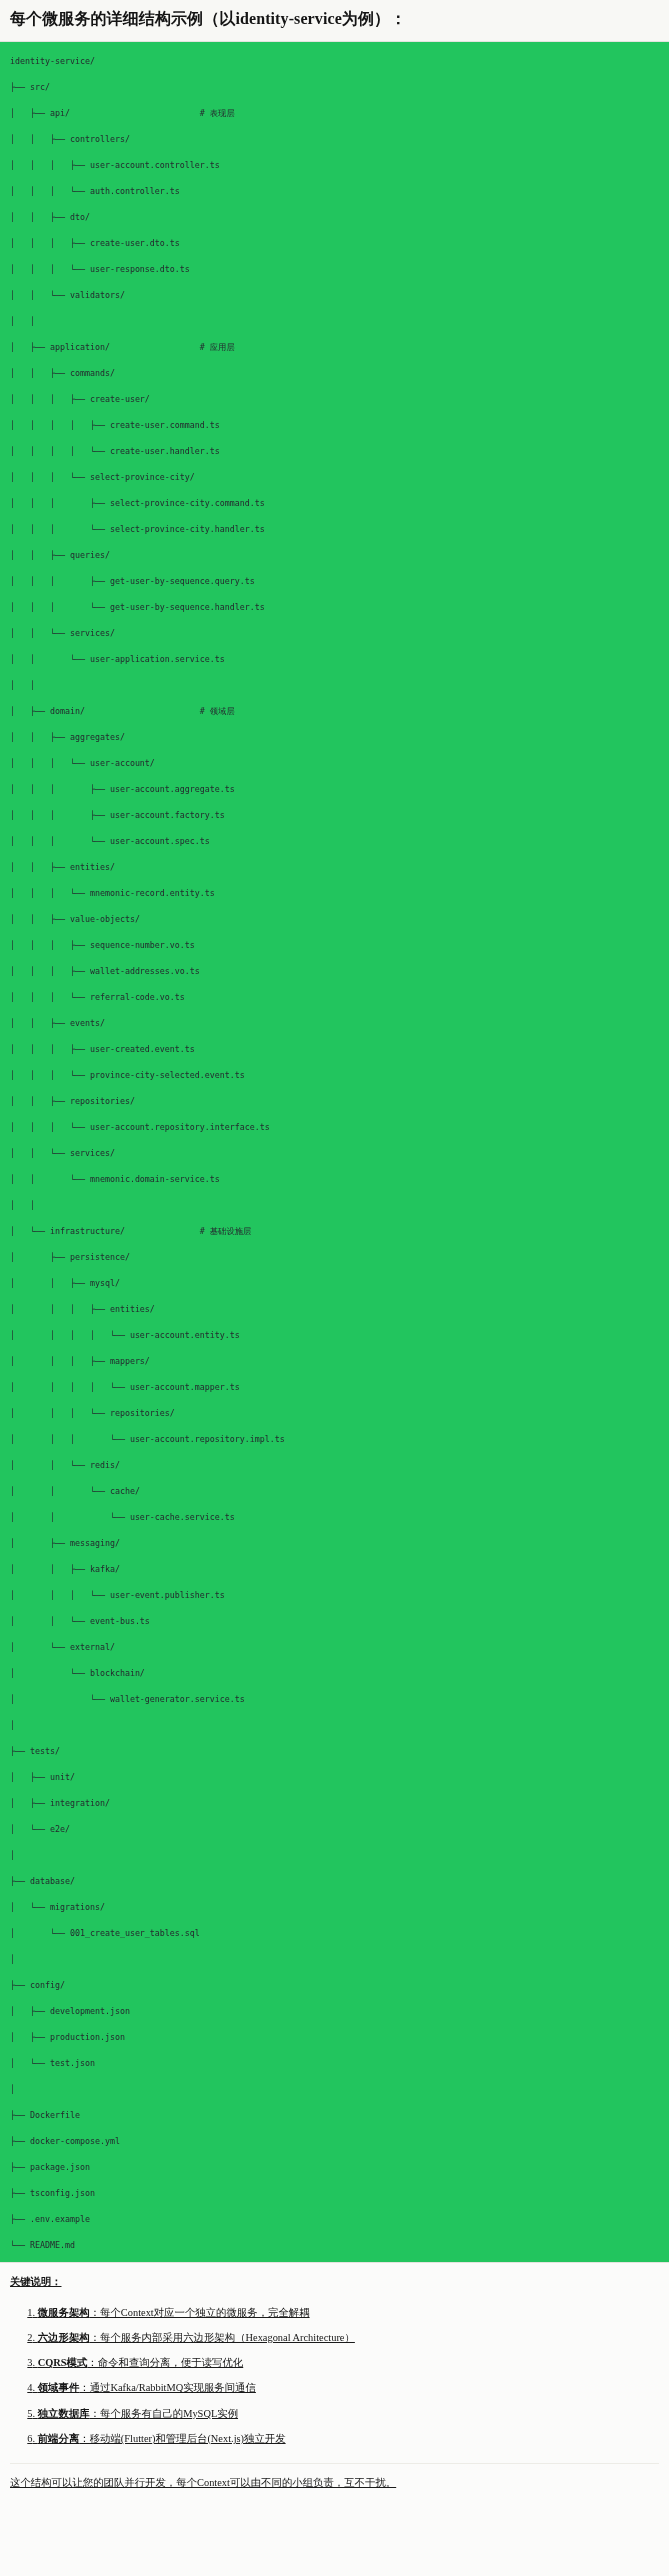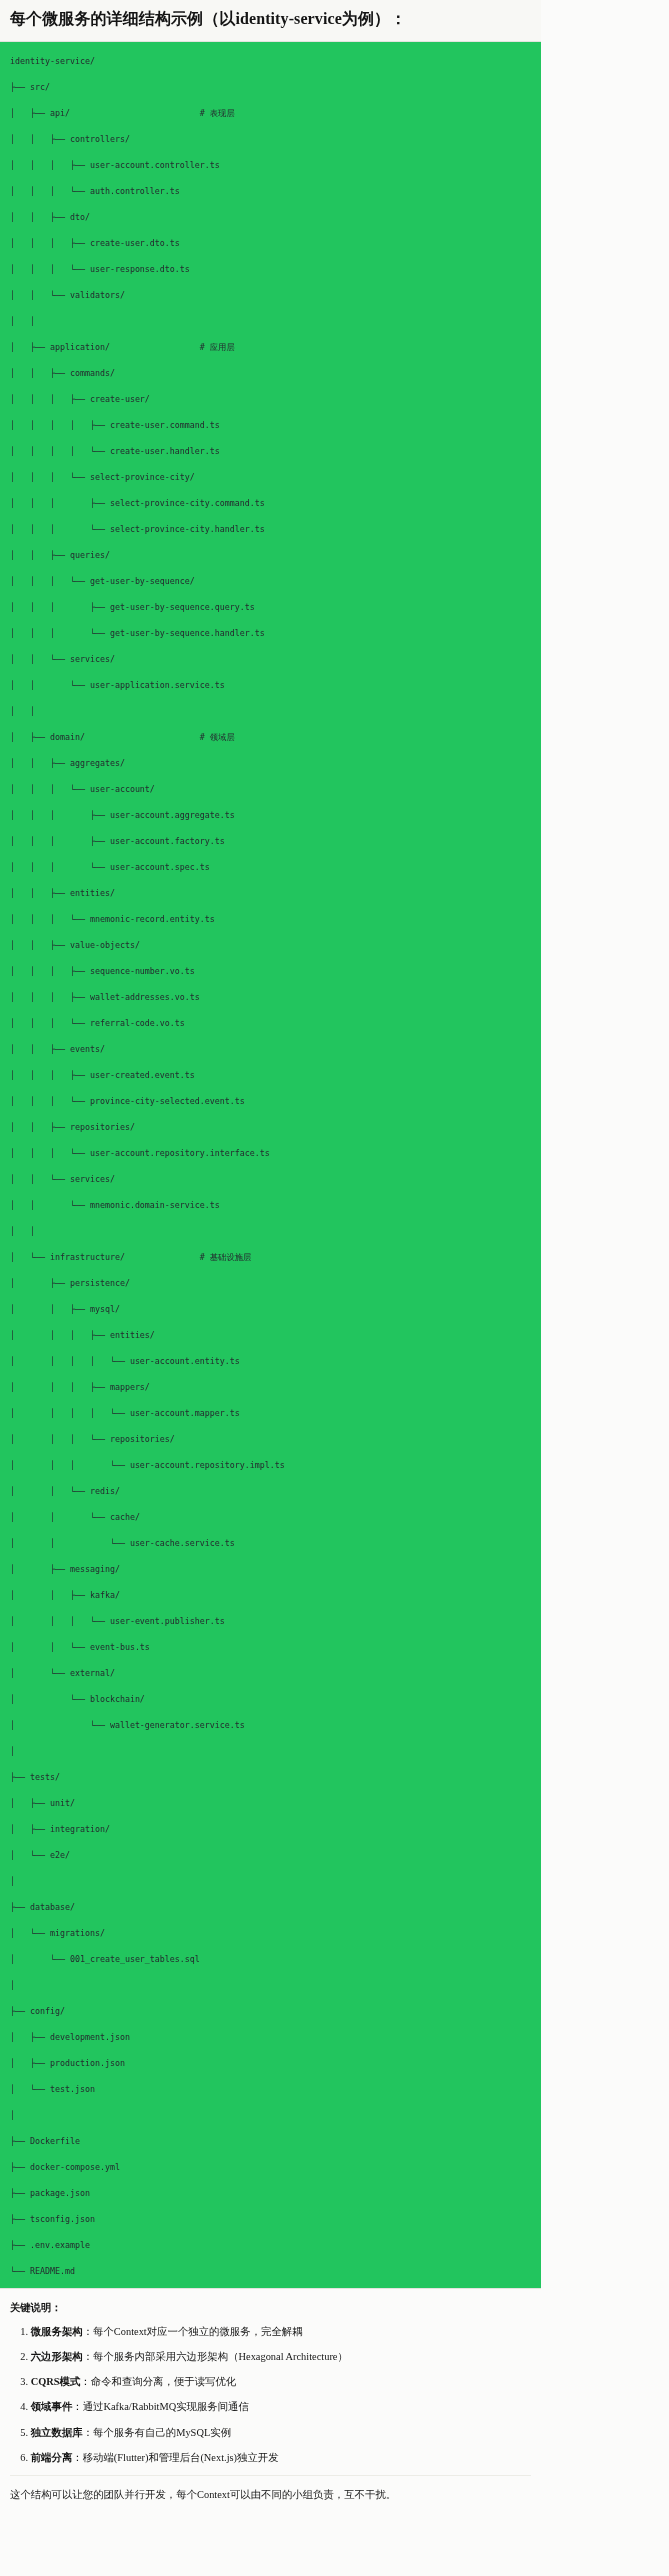--- a/index.html
+++ b/index.html
@@ -8,21 +8,21 @@
     background: #fbfbfa;
   }
   body {
     width: 669px;
     font-family: "Liberation Sans", sans-serif;
     color: #1a1a1a;
     -webkit-font-smoothing: antialiased;
   }
 
   .page {
-    width: 541px;
+    width: 669px;
     box-sizing: border-box;
     background: #fbfbfa;
   }
 
   
   .doc-header {
     background: #f8f8f5;
     border-bottom: 0.6px solid #e3e3de;
     padding: 8.8px 10px 11.3px 10px;
     box-sizing: border-box;
@@ -62,31 +62,32 @@
   .tree-line .cmt {
     color: #24292e;
   }
 
   
   .notes-section {
     border-top: 0.6px solid #e3e3de;
     background: #fbfbfa;
     padding: 11.3px 10px 8.8px 10px;
     box-sizing: border-box;
+    text-decoration: underline;
   }
   .notes-heading {
     margin: 0 0 8.8px 0;
     font-family: "Liberation Sans", sans-serif;
     font-weight: bold;
     font-size: 10.3px;
     line-height: 1.35;
     color: #141414;
   }
   ol.notes-list {
-    margin: 9px;
+    margin: 16px;
     padding: 0 0 0 1.3px;
     list-style: none;
     counter-reset: noteidx;
   }
   ol.notes-list > li {
     counter-increment: noteidx;
     font-family: "Liberation Serif", serif;
     font-size: 10.4px;
     line-height: 1.5;
     color: #161616;
@@ -136,21 +137,20 @@
 <span class="tree-line">│   │</span>
 <span class="tree-line">│   ├── application/                  <span class="cmt"># 应用层</span></span>
 <span class="tree-line">│   │   ├── commands/</span>
 <span class="tree-line">│   │   │   ├── create-user/</span>
 <span class="tree-line">│   │   │   │   ├── create-user.command.ts</span>
 <span class="tree-line">│   │   │   │   └── create-user.handler.ts</span>
 <span class="tree-line">│   │   │   └── select-province-city/</span>
 <span class="tree-line">│   │   │       ├── select-province-city.command.ts</span>
 <span class="tree-line">│   │   │       └── select-province-city.handler.ts</span>
 <span class="tree-line">│   │   ├── queries/</span>
-<span class="tree-line">│   │   │   └── get-user-by-sequence/</span>
 <span class="tree-line">│   │   │       ├── get-user-by-sequence.query.ts</span>
 <span class="tree-line">│   │   │       └── get-user-by-sequence.handler.ts</span>
 <span class="tree-line">│   │   └── services/</span>
 <span class="tree-line">│   │       └── user-application.service.ts</span>
 <span class="tree-line">│   │</span>
 <span class="tree-line">│   ├── domain/                       <span class="cmt"># 领域层</span></span>
 <span class="tree-line">│   │   ├── aggregates/</span>
 <span class="tree-line">│   │   │   └── user-account/</span>
 <span class="tree-line">│   │   │       ├── user-account.aggregate.ts</span>
 <span class="tree-line">│   │   │       ├── user-account.factory.ts</span>

